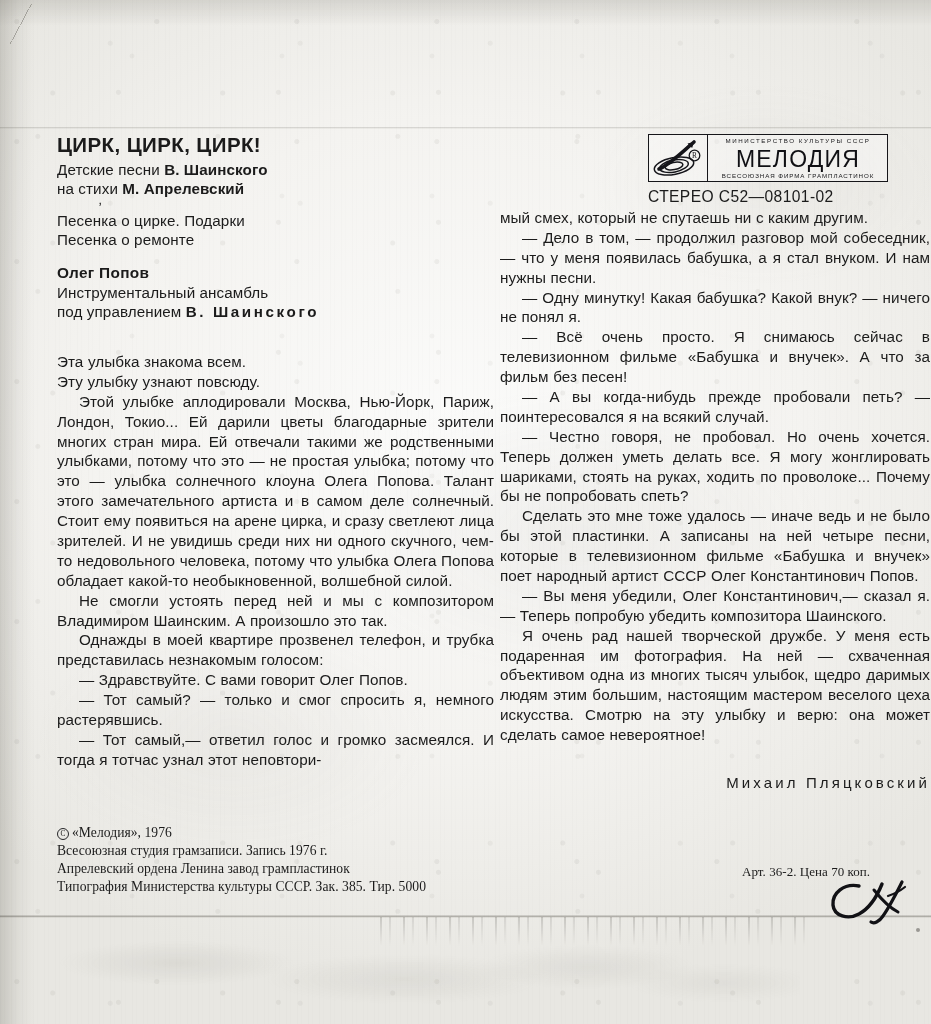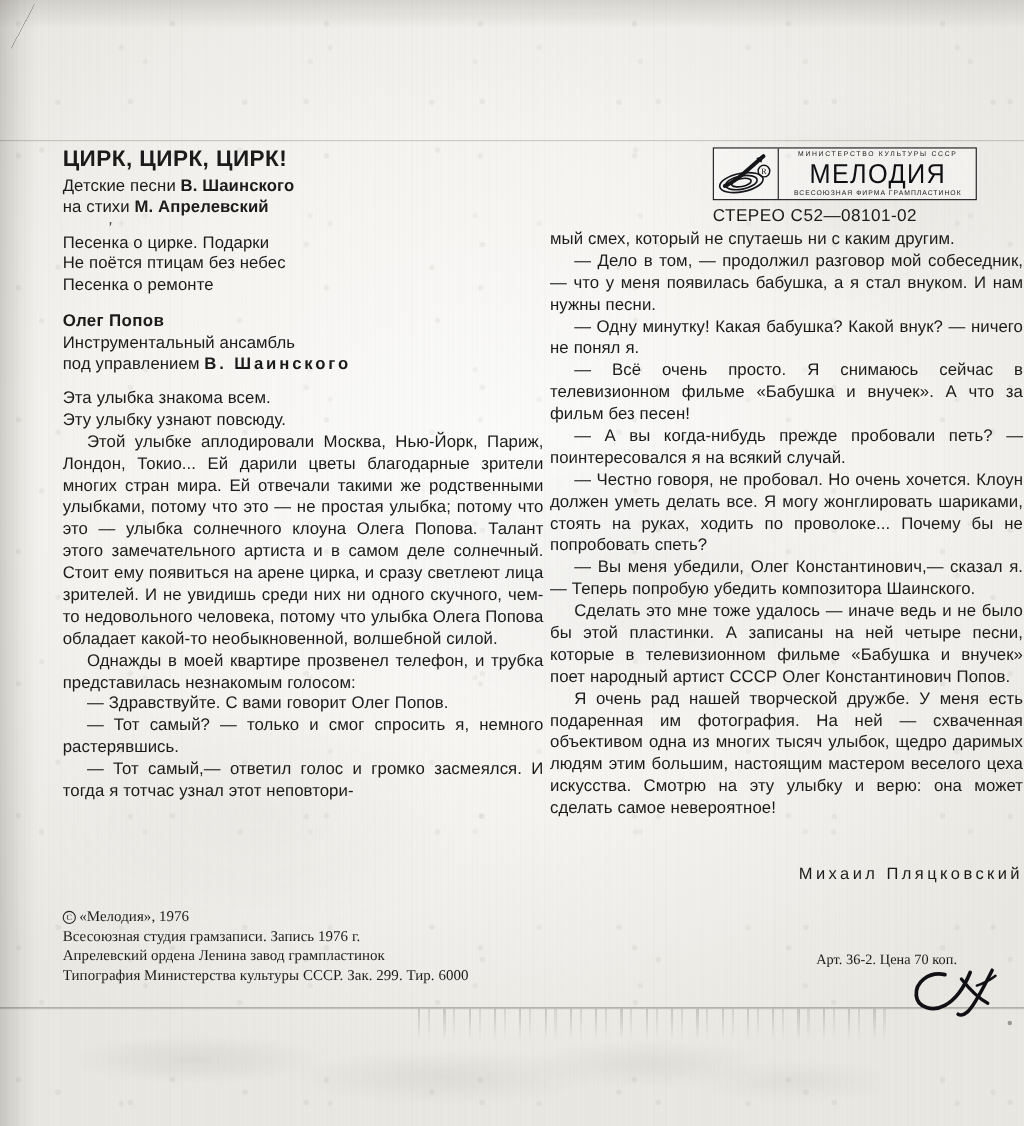--- a/index.html
+++ b/index.html
@@ -132,21 +132,21 @@
   }
   .col{
     position:absolute;font-size:15.25px;line-height:1.305;text-align:justify;
     letter-spacing:.05px;word-spacing:.2px;
   }
   #col-left{left:57px;top:352px;width:437px;}
   #col-right{left:500px;top:208px;width:430px;}
   .col p{margin:0;text-indent:22px;}
   .col p.noindent{text-indent:0;}
   #signature{
-    margin-top:40px;text-align:right;text-indent:0;
+    margin-top:28px;text-align:right;text-indent:0;
     font-size:15px;letter-spacing:3.1px;
   }
 
   
   #colophon{
     position:absolute;left:57px;top:824px;width:500px;
     font-family:"Liberation Serif",serif;font-size:13.6px;line-height:1.33;letter-spacing:.05px;
   }
   .cop-line{white-space:nowrap;}
   #copyright-mark{
@@ -193,21 +193,20 @@
     <div class="hdr-line">
       <span>Детские песни </span><b>В. Шаинского</b>
     </div>
     <div class="hdr-line">
       <span>на стихи </span><b>М. Апрелевский</b>
     </div>
 
     <div id="tracklist">
       <span id="stray-apostrophe">’</span>
       <div class="track">Песенка о цирке. Подарки</div>
-      <div class="track">Не поётся птицам без небес</div>
       <div class="track">Песенка о ремонте</div>
     </div>
 
     <div id="performer">
       <div id="performer-name">Олег Попов</div>
       <div class="hdr-line">Инструментальный ансамбль</div>
       <div class="hdr-line">
         <span>под управлением </span><span class="sp-wide">В. Шаинского</span>
       </div>
     </div>
@@ -238,46 +237,47 @@
       </div>
     </div>
     <div id="catalog">СТЕРЕО С52—08101-02</div>
   </div>
 
 
   <div class="col" id="col-left">
     <p class="noindent">Эта улыбка знакома всем.</p>
     <p class="noindent">Эту улыбку узнают повсюду.</p>
     <p>Этой улыбке аплодировали Москва, Нью-Йорк, Париж, Лондон, Токио... Ей дарили цветы благодарные зрители многих стран мира. Ей отвечали такими же родственными улыбками, потому что это — не простая улыбка; потому что это — улыбка солнечного клоуна Олега Попова. Талант этого замечательного артиста и в самом деле солнечный. Стоит ему появиться на арене цирка, и сразу светлеют лица зрителей. И не увидишь среди них ни одного скучного, чем-то недовольного человека, потому что улыбка Олега Попова обладает какой-то необыкновенной, волшебной силой.</p>
+    <p>Не смогли устоять перед ней и мы с композитором Владимиром Шаинским. А произошло это так.</p>
     <p>Однажды в моей квартире прозвенел телефон, и трубка представилась незнакомым голосом:</p>
     <p>— Здравствуйте. С вами говорит Олег Попов.</p>
     <p>— Тот самый? — только и смог спросить я, немного растерявшись.</p>
     <p>— Тот самый,— ответил голос и громко засмеялся. И тогда я тотчас узнал этот неповтори-</p>
   </div>
 
   <div class="col" id="col-right">
     <p class="noindent">мый смех, который не спутаешь ни с каким другим.</p>
     <p>— Дело в том, — продолжил разговор мой собеседник,— что у меня появилась бабушка, а я стал внуком. И нам нужны песни.</p>
     <p>— Одну минутку! Какая бабушка? Какой внук? — ничего не понял я.</p>
     <p>— Всё очень просто. Я снимаюсь сейчас в телевизионном фильме «Бабушка и внучек». А что за фильм без песен!</p>
     <p>— А вы когда-нибудь прежде пробовали петь? — поинтересовался я на всякий случай.</p>
-    <p>— Честно говоря, не пробовал. Но очень хочется. Клоун должен уметь делать все. Я могу жонглировать шариками, стоять на руках, ходить по проволоке... Почему бы не попробовать спеть?</p>
+    <p>— Честно говоря, не пробовал. Но очень хочется. Теперь должен уметь делать все. Я могу жонглировать шариками, стоять на руках, ходить по проволоке... Почему бы не попробовать спеть?</p>
+    <p>Сделать это мне тоже удалось — иначе ведь и не было бы этой пластинки. А записаны на ней четыре песни, которые в телевизионном фильме «Бабушка и внучек» поет народный артист СССР Олег Константинович Попов.</p>
     <p>— Вы меня убедили, Олег Константинович,— сказал я.— Теперь попробую убедить композитора Шаинского.</p>
-    <p>Сделать это мне тоже удалось — иначе ведь и не было бы этой пластинки. А записаны на ней четыре песни, которые в телевизионном фильме «Бабушка и внучек» поет народный артист СССР Олег Константинович Попов.</p>
     <p>Я очень рад нашей творческой дружбе. У меня есть подаренная им фотография. На ней — схваченная объективом одна из многих тысяч улыбок, щедро даримых людям этим большим, настоящим мастером веселого цеха искусства. Смотрю на эту улыбку и верю: она может сделать самое невероятное!</p>
     <p id="signature">Михаил Пляцковский</p>
   </div>
 
   <div id="colophon">
     <div class="cop-line">
       <span id="copyright-mark">C</span><span>«Мелодия», 1976</span>
     </div>
     <div class="cop-line">Всесоюзная студия грамзаписи. Запись 1976 г.</div>
     <div class="cop-line">Апрелевский ордена Ленина завод грампластинок</div>
-    <div class="cop-line">Типография Министерства культуры СССР. Зак. 299. Тир. 6000</div>
+    <div class="cop-line">Типография Министерства культуры СССР. Зак. 385. Тир. 5000</div>
   </div>
 
   <div id="price-line">Арт. 36-2. Цена 70 коп.</div>
 
   <div id="handwriting">
     <svg viewBox="0 0 96 52" aria-hidden="true">
       <g fill="none" stroke="#111115" stroke-linecap="round" stroke-linejoin="round">
         <path d="M33 10 C18 7, 6 17, 7 29 C8 40, 22 44, 33 38 C44 32, 52 18, 56 8" stroke-width="3.4"></path>
         <path d="M48 14 C56 24, 64 32, 72 36" stroke-width="3"></path>
         <path d="M76 6 C70 18, 64 30, 57 40 C53 46, 48 48, 45 46" stroke-width="3.2"></path>

